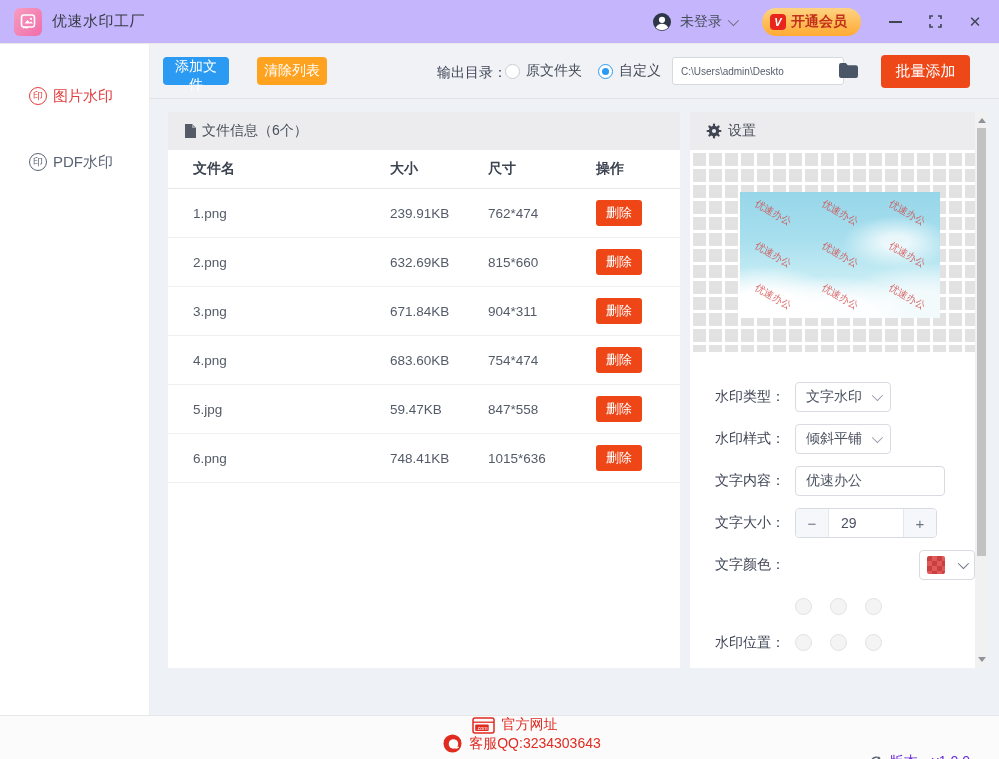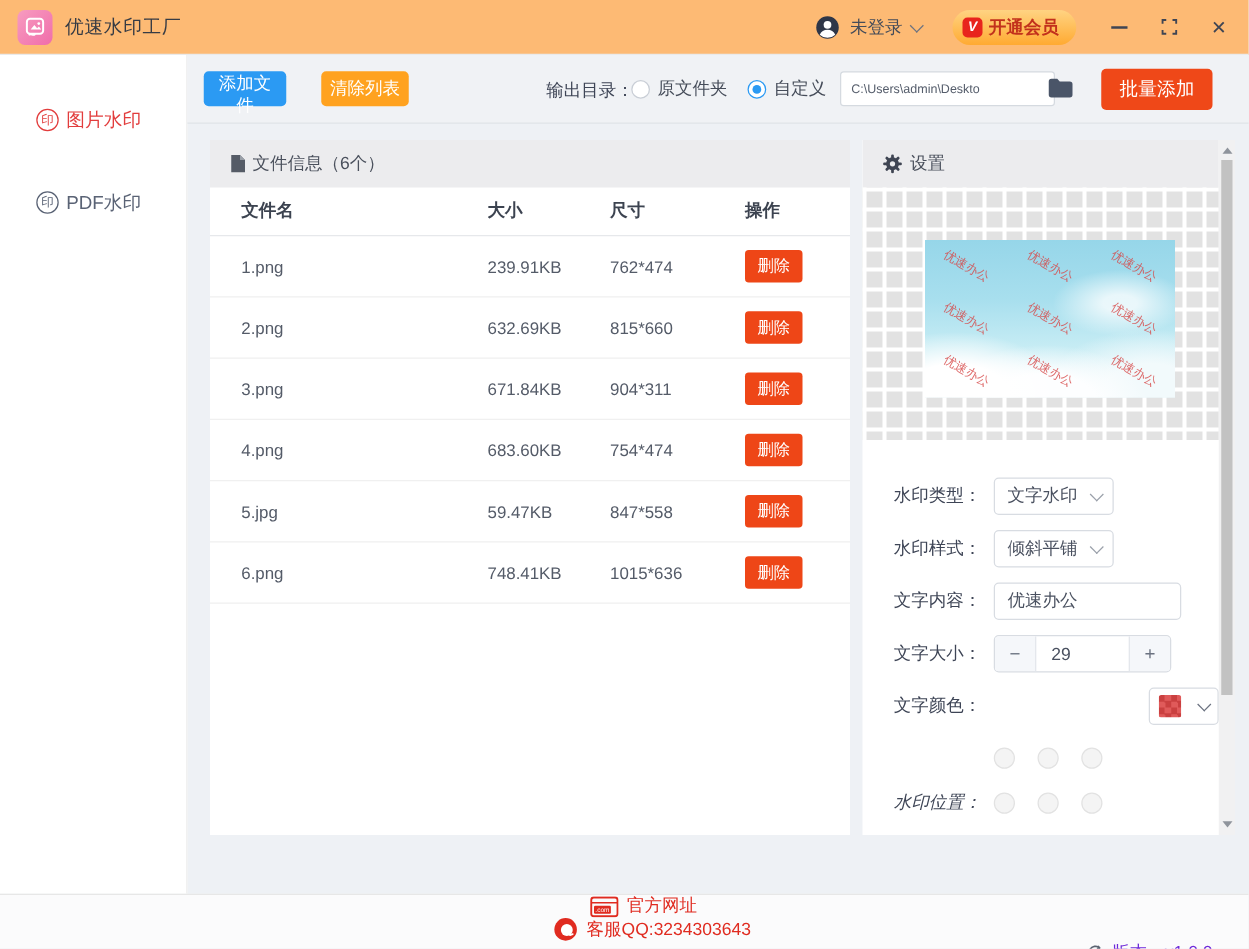--- a/index.html
+++ b/index.html
@@ -2,21 +2,21 @@
 <html><head>
 <meta charset="utf-8">
 <style>
   html,body{margin:0;padding:0;}
   body{
     position:relative;width:999px;height:759px;overflow:hidden;
     font-family:"Liberation Sans","DejaVu Sans",sans-serif;
     background:#eef1f5;-webkit-font-smoothing:antialiased;
   }
   
-  .titlebar{position:absolute;left:0;top:0;width:999px;height:44px;background:#fdba74;
+  .titlebar{position:absolute;left:0;top:0;width:999px;height:44px;background:#c4b5fd;
     border-bottom:1px solid #eaeaea;display:flex;align-items:center;box-sizing:border-box;z-index:9;}
   .app-icon{width:28px;height:28px;border-radius:6px;margin:0 10px 0 14px;
     background:linear-gradient(135deg,#f79cc0,#f06daa);display:flex;align-items:center;justify-content:center;}
   .app-title{font-size:15px;color:#363b44;letter-spacing:.5px;}
   .tb-right{margin-left:auto;display:flex;align-items:center;}
   .login-group{display:flex;align-items:center;cursor:pointer;margin-right:26px;}
   .login-text{font-size:14px;color:#454c59;margin:0 6px 0 8px;}
   .chev{width:7px;height:7px;border-right:1.5px solid #6b7280;border-bottom:1.5px solid #6b7280;
     transform:rotate(45deg) translateY(-2px);display:inline-block;}
   .vip-btn{height:28px;border-radius:14px;padding:0 14px 0 8px;display:flex;align-items:center;
@@ -100,21 +100,21 @@
   .step-btn{width:32px;background:#f5f7fa;color:#6b7280;display:flex;align-items:center;
     justify-content:center;font-size:15px;cursor:pointer;flex:0 0 auto;}
   .step-minus{border-right:1px solid #e4e7ec;}
   .step-plus{border-left:1px solid #e4e7ec;}
   .step-val{flex:1;display:flex;align-items:center;padding-left:12px;font-size:14px;color:#4a5160;}
   .color-sel{width:56px;height:30px;box-sizing:border-box;border:1px solid #d8dce2;border-radius:4px;
     display:flex;align-items:center;justify-content:space-between;padding:0 8px 0 7px;cursor:pointer;background:#fff;}
   .swatch{width:18px;height:18px;border-radius:2px;
     background-image:conic-gradient(#e05a5a 25%,#ca4040 25% 50%,#e05a5a 50% 75%,#ca4040 75%);
     background-size:10px 10px;}
-  .circle-row{display:flex;align-items:flex-end;height:17px;margin-bottom:19px;font-style:italic;}
+  .circle-row{display:flex;align-items:flex-start;height:17px;margin-bottom:19px;}
   .pos-circle{width:17px;height:17px;border-radius:50%;background:#f4f4f4;border:1px solid #e2e2e2;
     box-sizing:border-box;margin-right:18px;cursor:pointer;}
   
   .scrollbar{position:absolute;right:0;top:0;width:13px;height:556px;background:#f1f1f2;}
   .sb-up{position:absolute;top:6px;left:2.5px;width:0;height:0;
     border-left:4px solid transparent;border-right:4px solid transparent;border-bottom:5px solid #8f949c;cursor:pointer;}
   .sb-down{position:absolute;bottom:6px;left:2.5px;width:0;height:0;
     border-left:4px solid transparent;border-right:4px solid transparent;border-top:5px solid #8f949c;cursor:pointer;}
   .sb-thumb{position:absolute;top:16px;left:2px;width:9px;height:428px;background:#c2c2c2;cursor:pointer;}
   

